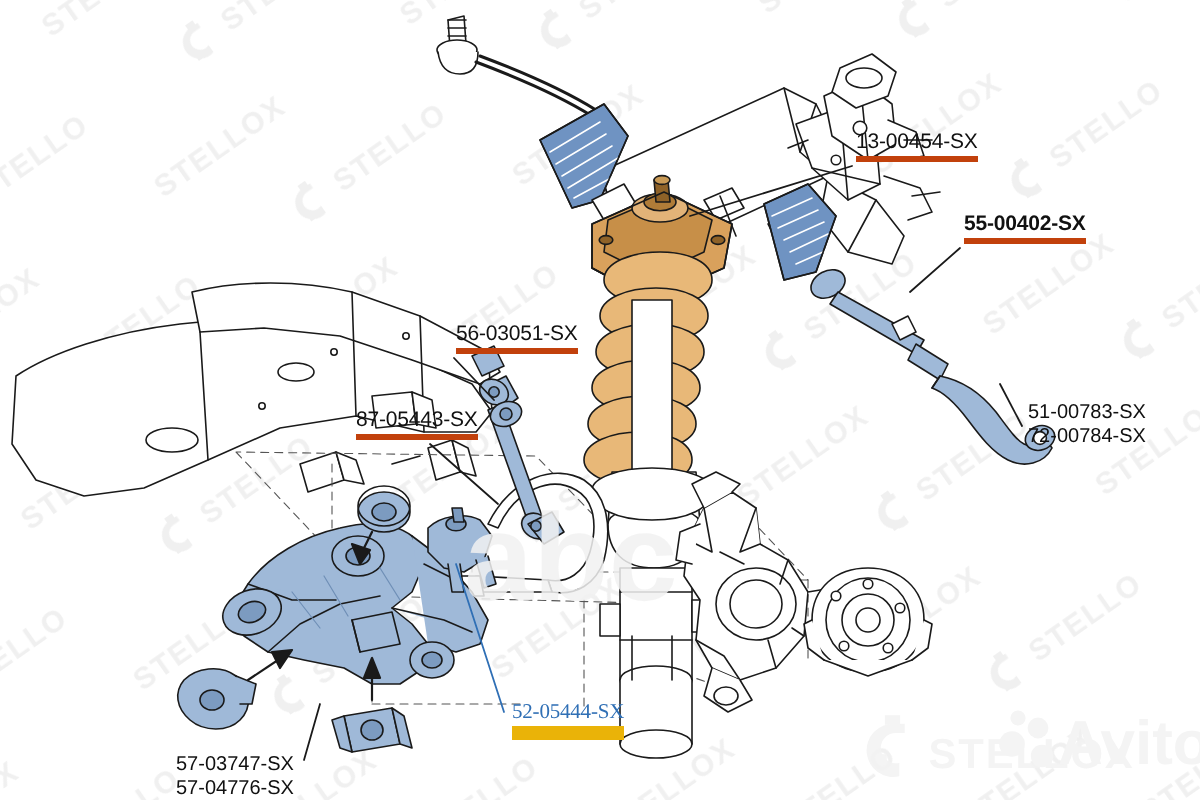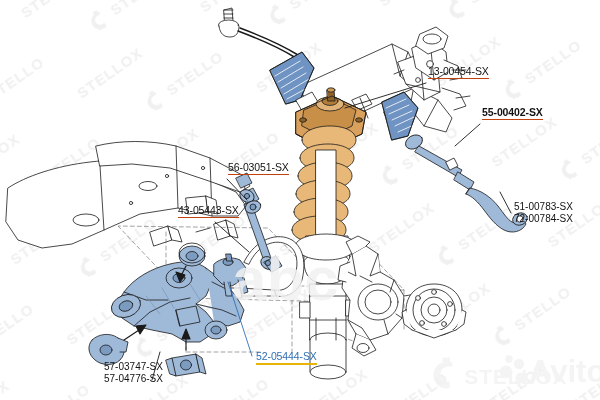--- a/index.html
+++ b/index.html
@@ -5,23 +5,23 @@
   html,body{margin:0;padding:0;background:#fff;}
   body{width:600px;height:400px;overflow:hidden;font-family:"Liberation Sans",sans-serif;}
   #stage{position:relative;width:600px;height:400px;background:#ffffff;overflow:hidden;}
   #wm,#art,#labels,#brands{position:absolute;left:0;top:0;width:600px;height:400px;}
   #wm{z-index:1;}
   #art{z-index:2;}
   #brands{z-index:3;}
   #labels{z-index:4;}
   .lbl{position:absolute;font-family:"Liberation Sans",sans-serif;font-size:10.5px;
        color:#111;white-space:nowrap;letter-spacing:-0.1px;line-height:11.5px;}
-  .lbl.u{border-bottom:1px solid #c2410c;padding-bottom:0.5px;}
+  .lbl.u{border-bottom:3px solid #c2410c;padding-bottom:0.5px;}
   .lbl.hl{color:#2f6fb5;}
-  .lbl.hl.u{border-bottom:2px solid #eab308;}
+  .lbl.hl.u{border-bottom:7px solid #eab308;font-family:Liberation Serif, serif;}
   .lblstack{position:absolute;font-size:10px;color:#111;white-space:nowrap;line-height:11.5px;}
   .lblstack div{padding-bottom:0.5px;}
 </style>
 </head>
 <body>
 
 <div id="stage">
 
   <svg id="wm" viewBox="0 0 600 400" xmlns="http://www.w3.org/2000/svg">
     <defs>
@@ -412,23 +412,23 @@
 
     <div class="lbl u" style="left:482px;top:107px;font-weight:bold;">55-00402-SX</div>
 
     <div class="lblstack" style="left:514px;top:201px;">
       <div>51-00783-SX</div>
       <div>72-00784-SX</div>
     </div>
 
     <div class="lbl u" style="left:228px;top:162px;text-align:center;">56-03051-SX</div>
 
-    <div class="lbl u" style="left:178px;top:205px;">43-05443-SX</div>
-
-    <div class="lblstack" style="left:88px;top:361px;margin-left:16px;">
+    <div class="lbl u" style="left:178px;top:205px;">87-05443-SX</div>
+
+    <div class="lblstack" style="left:88px;top:377px;">
       <div>57-03747-SX</div>
       <div>57-04776-SX</div>
     </div>
 
     <div class="lbl hl u" style="left:256px;top:351px;">52-05444-SX</div>
   </div>
 
 </div>
 
 </body></html>

